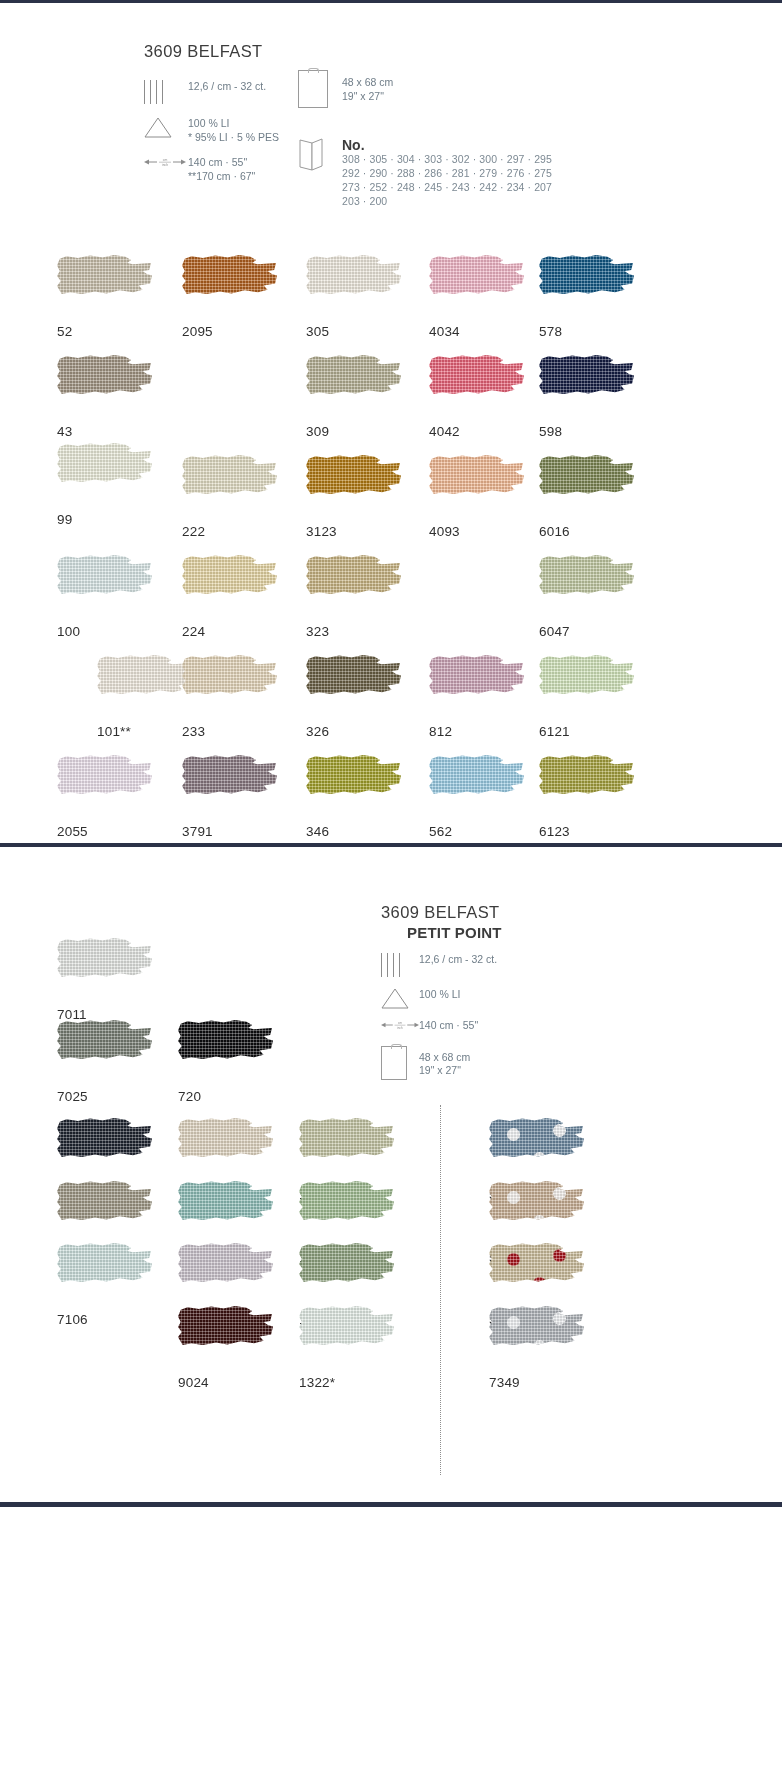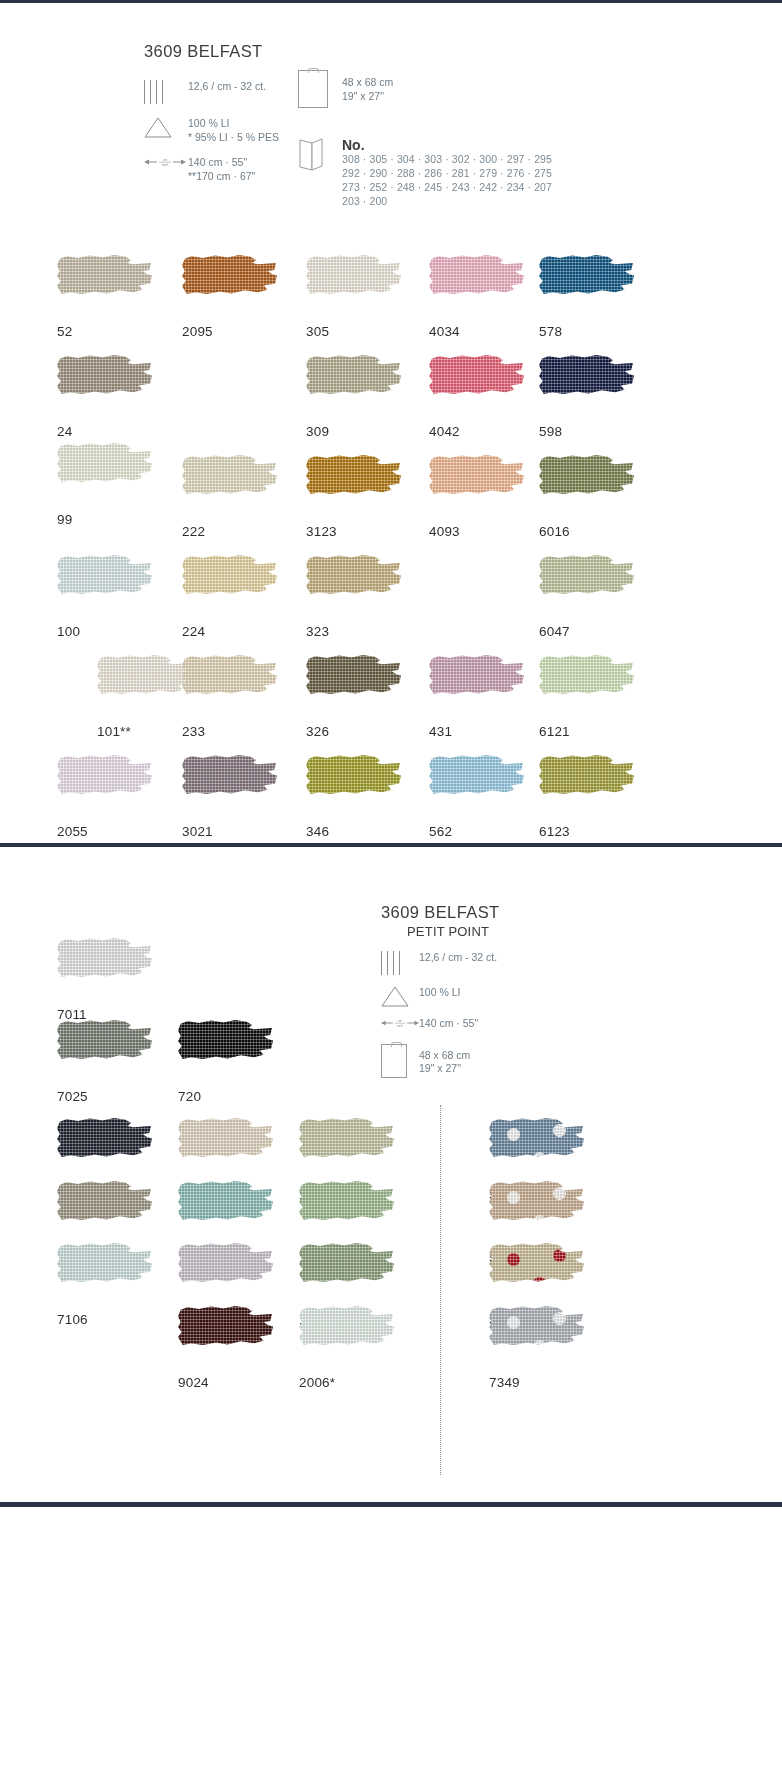--- a/index.html
+++ b/index.html
@@ -19,21 +19,21 @@
   .rule.bot{top:1502px;height:5px;}
 
   
   .spec-head{position:absolute;}
   .title{
     font-size:16.5px;letter-spacing:.4px;color:#3c3c3c;
     font-family:"Liberation Sans", sans-serif;font-weight:400;
     white-space:nowrap;
   }
   .subtitle{
-    font-size:13px;letter-spacing:.2px;color:#3c3c3c;font-weight:400;
+    font-size:15px;letter-spacing:.2px;color:#3c3c3c;font-weight:700;
     white-space:nowrap;
   }
   .spec-row{display:flex;align-items:flex-start;margin-bottom:11px;}
   .spec-ico{width:44px;flex:0 0 44px;display:flex;align-items:center;justify-content:flex-start;}
   .spec-txt{font-size:10.5px;line-height:13.5px;color:#6f7d88;white-space:nowrap;padding-top:1px;}
   .no-label{font-size:14px;font-weight:700;color:#3c3c3c;line-height:14px;}
   .no-line{font-size:10.5px;line-height:14px;color:#7d8a94;white-space:nowrap;letter-spacing:.1px;}
 
   
   .ico-count{display:flex;gap:5px;height:26px;align-items:center;}
@@ -173,21 +173,21 @@
     <div class="cell" style="left: 372px; top: 0px;">
       <div class="swatch" style="background-color: rgb(245, 184, 201);"></div>
       <div class="label">4034</div>
     </div>
     <div class="cell" style="left: 482px; top: 0px;">
       <div class="swatch" style="background-color: rgb(17, 89, 135);"></div>
       <div class="label">578</div>
     </div>
     <div class="cell" style="left: 0px; top: 100px;">
       <div class="swatch" style="background-color: rgb(164, 151, 132);"></div>
-      <div class="label">24</div>
+      <div class="label">43</div>
     </div>
     <div class="cell" style="left: 249px; top: 100px;">
       <div class="swatch" style="background-color: rgb(184, 178, 149);"></div>
       <div class="label">309</div>
     </div>
     <div class="cell" style="left: 372px; top: 100px;">
       <div class="swatch" style="background-color: rgb(236, 99, 121);"></div>
       <div class="label">4042</div>
     </div>
     <div class="cell" style="left: 482px; top: 100px;">
@@ -237,33 +237,33 @@
     <div class="cell" style="left: 125px; top: 400px;">
       <div class="swatch" style="background-color: rgb(232, 216, 188);"></div>
       <div class="label">233</div>
     </div>
     <div class="cell" style="left: 249px; top: 400px;">
       <div class="swatch" style="background-color: rgb(108, 97, 69);"></div>
       <div class="label">326</div>
     </div>
     <div class="cell" style="left: 372px; top: 400px;">
       <div class="swatch" style="background-color: rgb(207, 166, 185);"></div>
-      <div class="label">431</div>
+      <div class="label">812</div>
     </div>
     <div class="cell" style="left: 482px; top: 400px;">
       <div class="swatch" style="background-color: rgb(213, 232, 189);"></div>
       <div class="label">6121</div>
     </div>
     <div class="cell" style="left: 0px; top: 500px;">
       <div class="swatch" style="background-color: rgb(239, 228, 239);"></div>
       <div class="label">2055</div>
     </div>
     <div class="cell" style="left: 125px; top: 500px;">
       <div class="swatch" style="background-color: rgb(138, 122, 130);"></div>
-      <div class="label">3021</div>
+      <div class="label">3791</div>
     </div>
     <div class="cell" style="left: 249px; top: 500px;">
       <div class="swatch" style="background-color: rgb(165, 163, 43);"></div>
       <div class="label">346</div>
     </div>
     <div class="cell" style="left: 372px; top: 500px;">
       <div class="swatch" style="background-color: rgb(156, 207, 232);"></div>
       <div class="label">562</div>
     </div>
     <div class="cell" style="left: 482px; top: 500px;">
@@ -379,21 +379,21 @@
     <div class="cell" style="left: 299px; top: 1181px; pointer-events: auto;">
       <div class="swatch" style="background-color: rgb(162, 191, 147);"></div>
       <div class="label">17*</div>
     </div>
     <div class="cell" style="left: 299px; top: 1243px; pointer-events: auto;">
       <div class="swatch" style="background-color: rgb(145, 166, 129);"></div>
       <div class="label">18*</div>
     </div>
     <div class="cell" style="left: 299px; top: 1306px; pointer-events: auto;">
       <div class="swatch" style="background-color: rgb(231, 240, 234);"></div>
-      <div class="label">2006*</div>
+      <div class="label">1322*</div>
     </div>
     <div class="cell" style="left: 489px; top: 1118px; pointer-events: auto;">
       <div class="swatch" style="background-color: rgb(110, 139, 163);">
         <span class="dot" style="left: 18px; top: 10px; width: 13px; height: 13px; background-color: rgb(243, 245, 247);"></span>
         <span class="dot" style="left: 64px; top: 6px; width: 13px; height: 13px; background-color: rgb(243, 245, 247);"></span>
         <span class="dot" style="left: 44px; top: 34px; width: 13px; height: 13px; background-color: rgb(243, 245, 247);"></span>
       </div>
       <div class="label">5269</div>
     </div>
     <div class="cell" style="left: 489px; top: 1181px; pointer-events: auto;">

